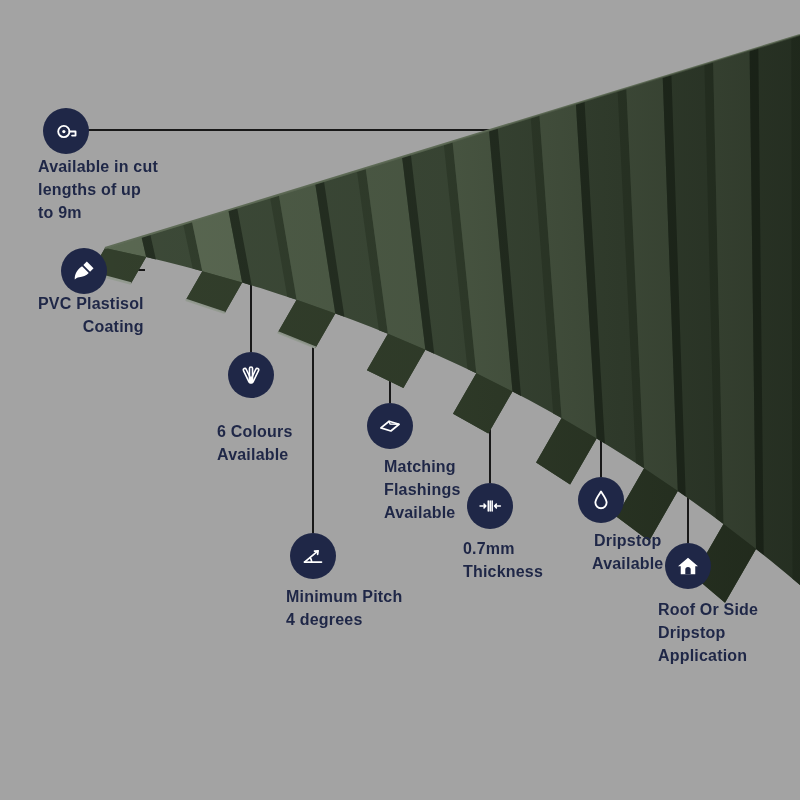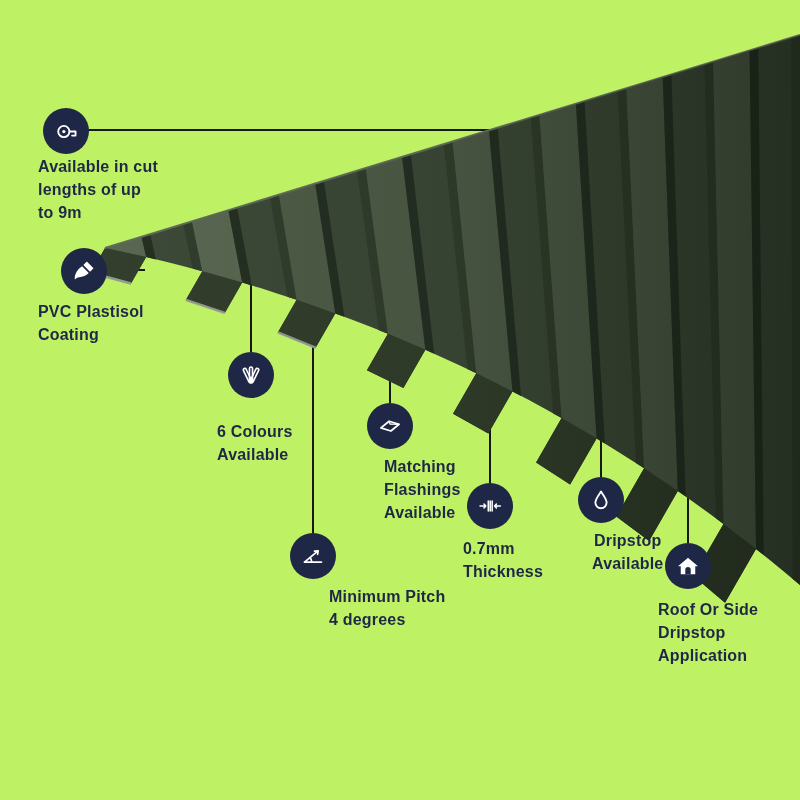--- a/index.html
+++ b/index.html
@@ -1,17 +1,17 @@
 <!DOCTYPE html>
 <html><head>
 <meta charset="utf-8">
 <style>
   html,body{margin:0;padding:0;background:#ffffff;}
   .stage{
-    position:relative;width:800px;height:800px;background:#bef264;
+    position:relative;width:800px;height:800px;background:#a3a3a3;
     overflow:hidden;font-family:"Liberation Sans",sans-serif;
   }
   .lines-layer,.callouts-layer{position:absolute;inset:0;}
   .callout-line{position:absolute;background:#181818;}
   .sheet-svg{position:absolute;left:0;top:0;pointer-events:none;}
   .icon-badge{
     position:absolute;width:46px;height:46px;border-radius:50%;
     background:#1f2747;display:flex;align-items:center;justify-content:center;
     box-shadow:0 0 0 0 transparent;
   }
@@ -96,21 +96,21 @@
     <div class="callout-label" style="left:38px;top:155px;">Available in cut
 lengths of up
 to 9m</div>
 
     <div class="icon-badge" style="left:61px;top:248px;">
       <svg viewBox="0 0 24 24" width="26" height="26">
         <path d="M14.6 3.2 L20.8 9.4 L17.6 12.6 L11.4 6.4 Z" fill="#fff"></path>
         <path d="M10.2 7.6 L16.4 13.8 C14.2 16.2 10.8 17.4 7.4 17.7 C5.9 17.8 4.6 18.6 3.5 19.8 C3.2 16.4 4.6 11.2 10.2 7.6 Z" fill="#fff"></path>
       </svg>
     </div>
-    <div class="callout-label" style="left:38px;top:300px;">PVC Plastisol
+    <div class="callout-label" style="left:38px;top:292px;text-align:right;">PVC Plastisol
 Coating</div>
 
     <div class="icon-badge" style="left:228px;top:352px;">
       <svg viewBox="0 0 24 24" width="26" height="26">
         <g fill="none" stroke="#fff" stroke-width="1.5">
           <rect x="10.6" y="4.6" width="2.8" height="14.4" rx="1.4" transform="rotate(-26 12 19)"></rect>
           <rect x="10.6" y="4.6" width="2.8" height="14.4" rx="1.4"></rect>
           <rect x="10.6" y="4.6" width="2.8" height="14.4" rx="1.4" transform="rotate(26 12 19)"></rect>
         </g>
       </svg>
@@ -133,21 +133,21 @@
     <div class="icon-badge" style="left:290px;top:533px;">
       <svg viewBox="0 0 24 24" width="26" height="26">
         <g fill="none" stroke="#fff" stroke-width="1.6" stroke-linecap="round" stroke-linejoin="round">
           <path d="M4.2 17.6 H19.8"></path>
           <path d="M4.2 17.6 L16.6 7.2"></path>
           <path d="M16.6 7.2 L13.4 7.5 M16.6 7.2 L16.3 10.4"></path>
           <path d="M10.8 17.6 A6.4 6.4 0 0 0 9.3 13.5"></path>
         </g>
       </svg>
     </div>
-    <div class="callout-label" style="left:286px;top:585px;margin-left:43px;">Minimum Pitch
+    <div class="callout-label" style="left:286px;top:585px;">Minimum Pitch
 4 degrees</div>
 
     <div class="icon-badge" style="left:467px;top:483px;">
       <svg viewBox="0 0 24 24" width="26" height="26">
         <g stroke="#fff" stroke-width="1.4" fill="none" stroke-linecap="round" stroke-linejoin="round">
           <path d="M10.4 7.4 V16.6 M12.2 7.4 V16.6 M14 7.4 V16.6"></path>
           <path d="M2.8 12 H8.2 M6.5 10.3 L8.2 12 L6.5 13.7"></path>
           <path d="M21.6 12 H16.2 M17.9 10.3 L16.2 12 L17.9 13.7"></path>
         </g>
       </svg>

